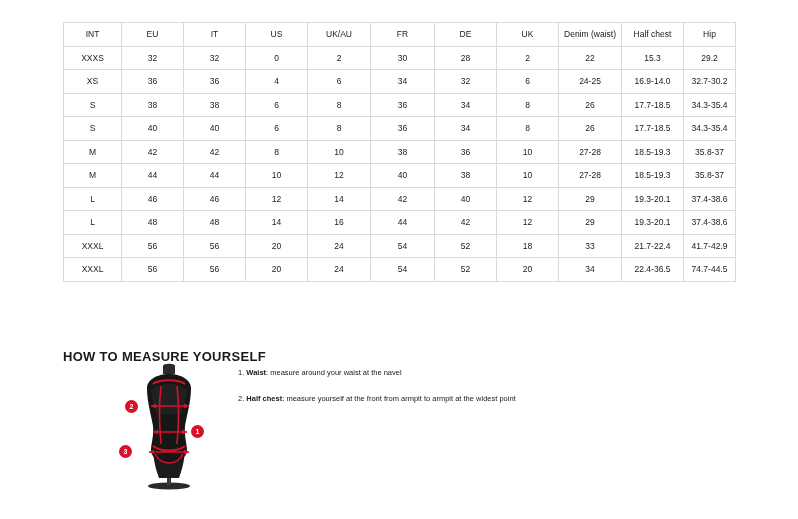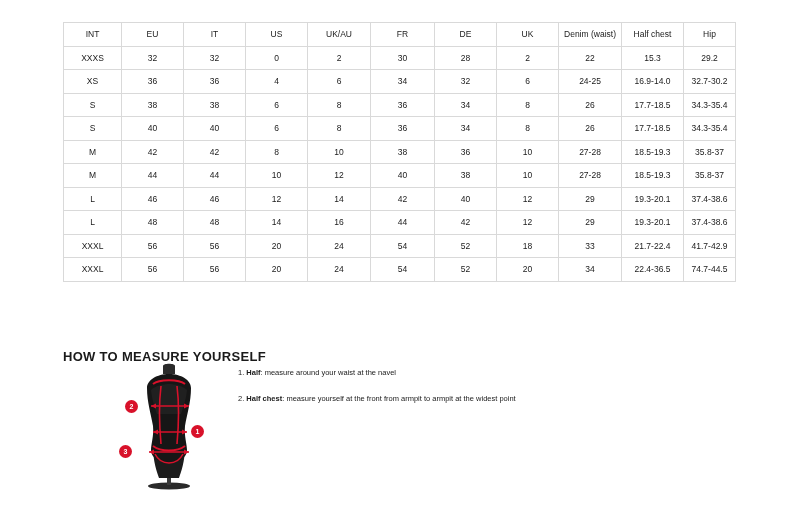--- a/index.html
+++ b/index.html
@@ -335,21 +335,21 @@
       </svg>
 
       <div class="badge badge-1">1</div>
       <div class="badge badge-2">2</div>
       <div class="badge badge-3">3</div>
     </div>
 
     <div class="notes">
       <div class="note">
         <span>1.</span>
-        <b>Half</b><span>: measure around your waist at the navel</span>
+        <b>Waist</b><span>: measure around your waist at the navel</span>
       </div>
       <div class="note">
         <span>2.</span>
         <b>Half chest</b><span>: measure yourself at the front from armpit to armpit at the widest point</span>
       </div>
     </div>
   </div>
 
 </div>
 

